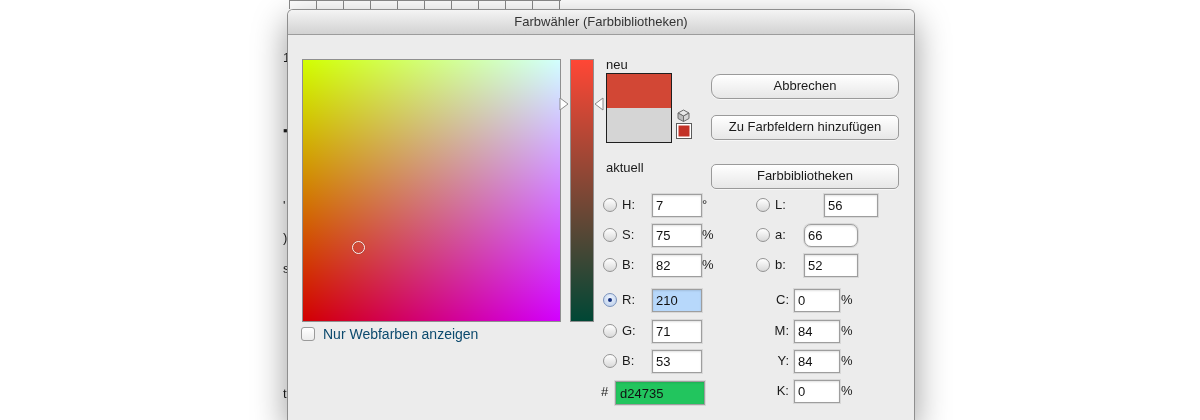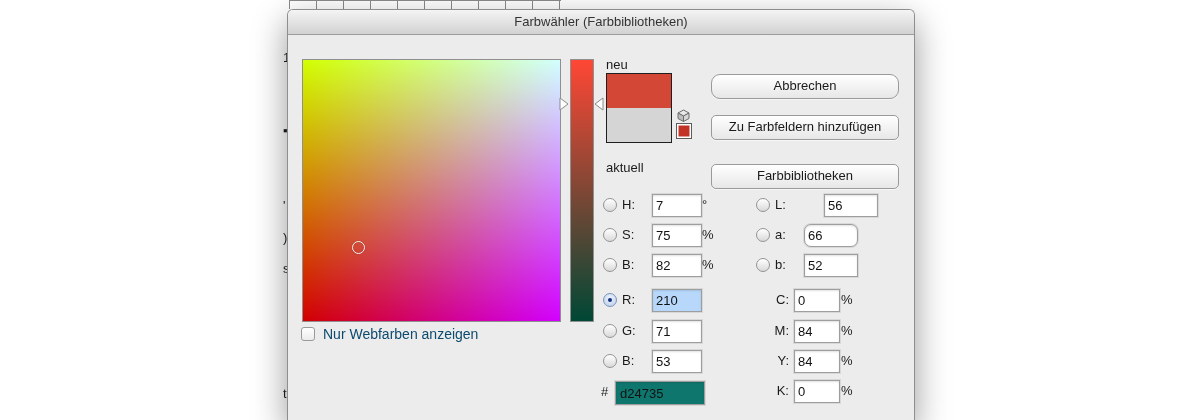--- a/index.html
+++ b/index.html
@@ -96,21 +96,21 @@
     position:absolute;top:-2px;width:42px;height:19px;
     border:1px solid #9e9e9e;background:#ffffff;
     font-family:"Liberation Sans","DejaVu Sans",sans-serif;font-size:13px;color:#111;
     padding:1px 3px;box-shadow:0 0 0 1px #d8d8d8, inset 0 1px 2px rgba(0,0,0,.12);
   }
   .fin.hl{background:#b7d8fb;}
   .funit{position:absolute;font-size:13px;color:#1a1a1a;top:1px;}
   
   .hex-prefix{position:absolute;left:313px;top:374px;font-size:13px;color:#1a1a1a;}
   .hex-input{left:327px;top:371px;position:absolute;width:80px;height:20px;border:1px solid #9e9e9e;
-    background:#0f766e;font-family:"Liberation Sans","DejaVu Sans",sans-serif;font-size:13px;color:#111;
+    background:#22c55e;font-family:"Liberation Sans","DejaVu Sans",sans-serif;font-size:13px;color:#111;
     padding:1px 4px;box-shadow:0 0 0 1px #d8d8d8, inset 0 1px 2px rgba(0,0,0,.12);}
   
   .webcolors{position:absolute;left:13px;top:316px;height:18px;}
   .checkbox{
     position:absolute;left:0;top:1px;width:14px;height:14px;border:1px solid #9a9a9a;border-radius:3px;
     background:linear-gradient(#ffffff,#ececec);box-sizing:border-box;
   }
   .cb-label{position:absolute;left:22px;top:0;font-size:14px;color:#0c4a6e;white-space:nowrap;}
 </style>
 </head>

